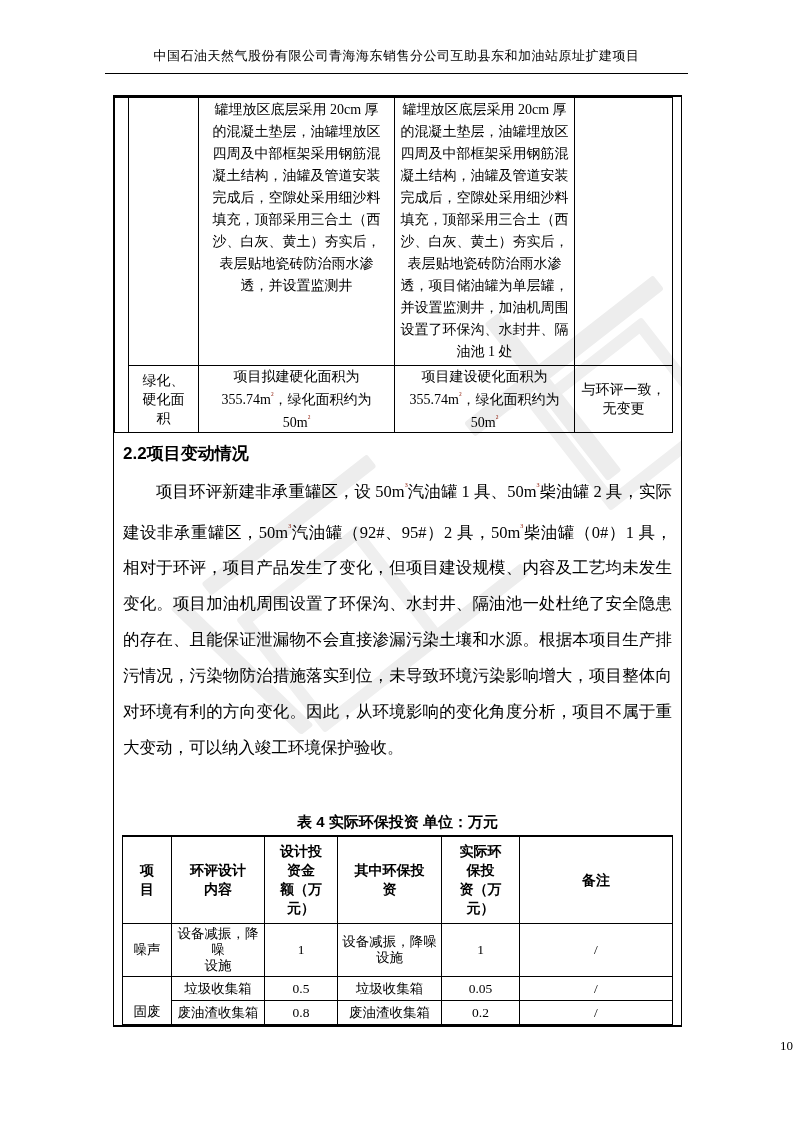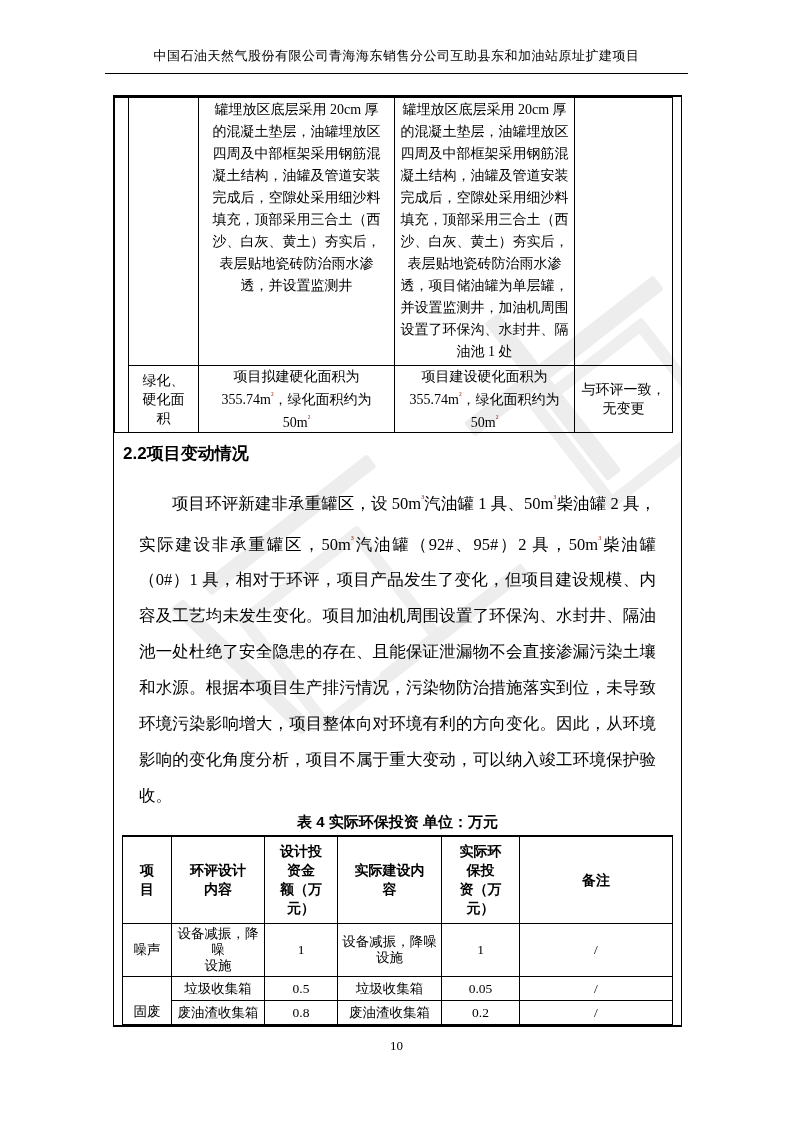--- a/index.html
+++ b/index.html
@@ -53,21 +53,21 @@
   .t1 td.cat { vertical-align:middle; }
 
   
   .textblock { padding:0 9px 0 9px; }
   .sec-h {
     font-family:"Liberation Sans","DejaVu Sans",sans-serif;
     font-weight:700; font-size:17px; margin:9px 0 4px 0;
   }
   .sec-p {
     font-size:16.5px; line-height:36px; text-align:justify;
-    text-indent:2em; margin:16px;
+    text-indent:2em; margin:0;
   }
 
   
   .t4wrap { position:absolute; left:8px; right:8px; bottom:0; z-index:1; }
   .t4caption {
     font-family:"Liberation Sans","DejaVu Sans",sans-serif;
     font-weight:700; font-size:15px; text-align:center; margin:0 0 3px 0;
   }
   .t4 { width:100%; }
   .t4 th, .t4 td { border:1.3px solid #000; text-align:center; overflow:hidden; }
@@ -80,21 +80,21 @@
   .t4 tr.r1 td { height:32px; }
   .t4 tr.r2 td, .t4 tr.r3 td { height:19px; }
   .t4 td.span-bottom { vertical-align:bottom; padding-bottom:4px; }
   .t4 { border-top:2px solid #000; }
 
   sup { color:var(--sup-color); font-size:0.62em; }
 
   
   .page-number {
     position:absolute; top:1038px; left:0; width:100%;
-    text-align:center; font-size:13px;
+    text-align:right; font-size:13px;
   }
 </style>
 </head>
 <body>
 
 <div class="page">
 
   <div class="header-title">中国石油天然气股份有限公司青海海东销售分公司互助县东和加油站原址扩建项目</div>
   <div class="header-rule"></div>
 
@@ -153,21 +153,21 @@
             <col style="width:73px">
           <col style="width:104px">
             <col style="width:78px">
             <col>
         </colgroup>
         <tbody>
             <tr>
           <th>项目</th>
           <th>环评设计内容</th>
           <th>设计投资金<br>额（万元）</th>
-          <th>实际建设内容</th>
+          <th>其中环保投资</th>
           <th>实际环保投<br>资（万元）</th>
           <th>备注</th>
         </tr>
         <tr class="r1">
           <td>噪声</td>
           <td>设备减振，降噪<br>设施</td>
           <td>1</td>
           <td>设备减振，降噪<br>设施</td>
           <td>1</td>
           <td>/</td>

